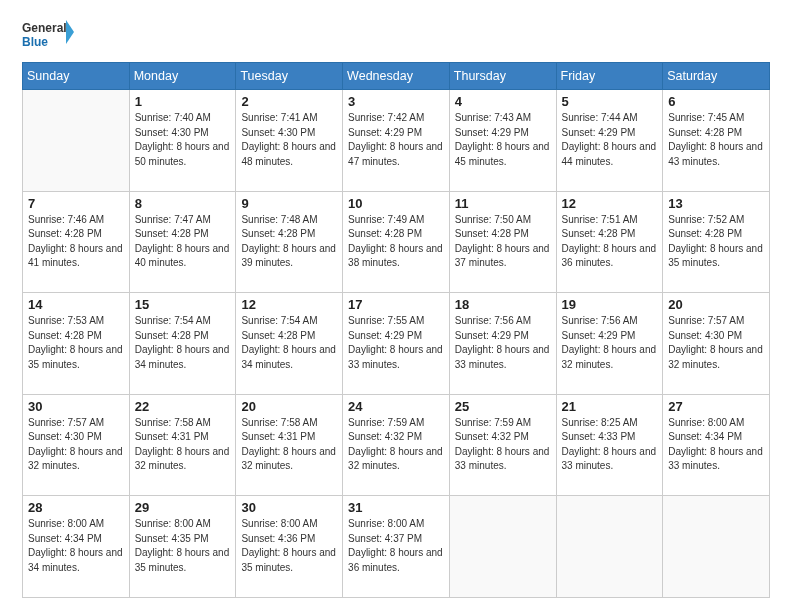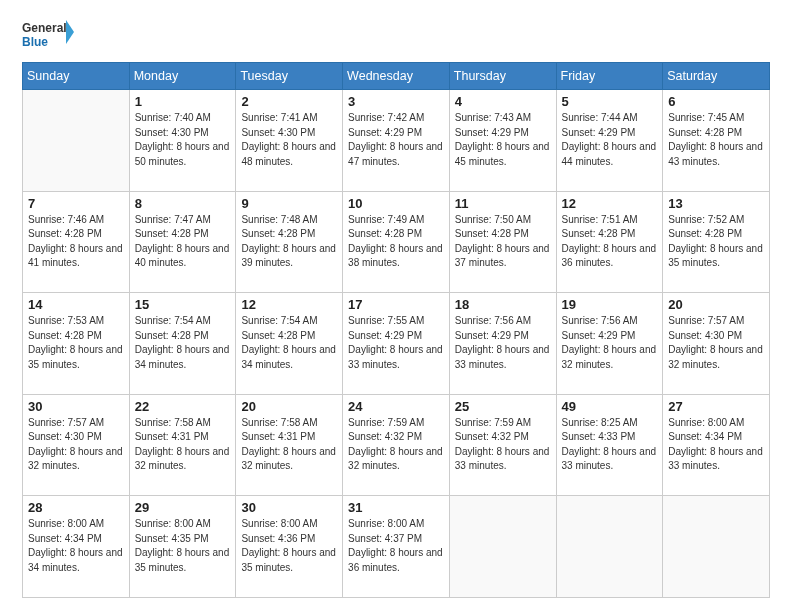--- a/index.html
+++ b/index.html
@@ -295,21 +295,21 @@
 and 32 minutes.</div>
           </td>
           <td>
             <span class="day-number">25</span>
             <div class="cell-info">Sunrise: 7:59 AM
 Sunset: 4:32 PM
 Daylight: 8 hours
 and 33 minutes.</div>
           </td>
           <td>
-            <span class="day-number">49</span>
+            <span class="day-number">21</span>
             <div class="cell-info">Sunrise: 8:25 AM
 Sunset: 4:33 PM
 Daylight: 8 hours
 and 33 minutes.</div>
           </td>
           <td>
             <span class="day-number">27</span>
             <div class="cell-info">Sunrise: 8:00 AM
 Sunset: 4:34 PM
 Daylight: 8 hours

